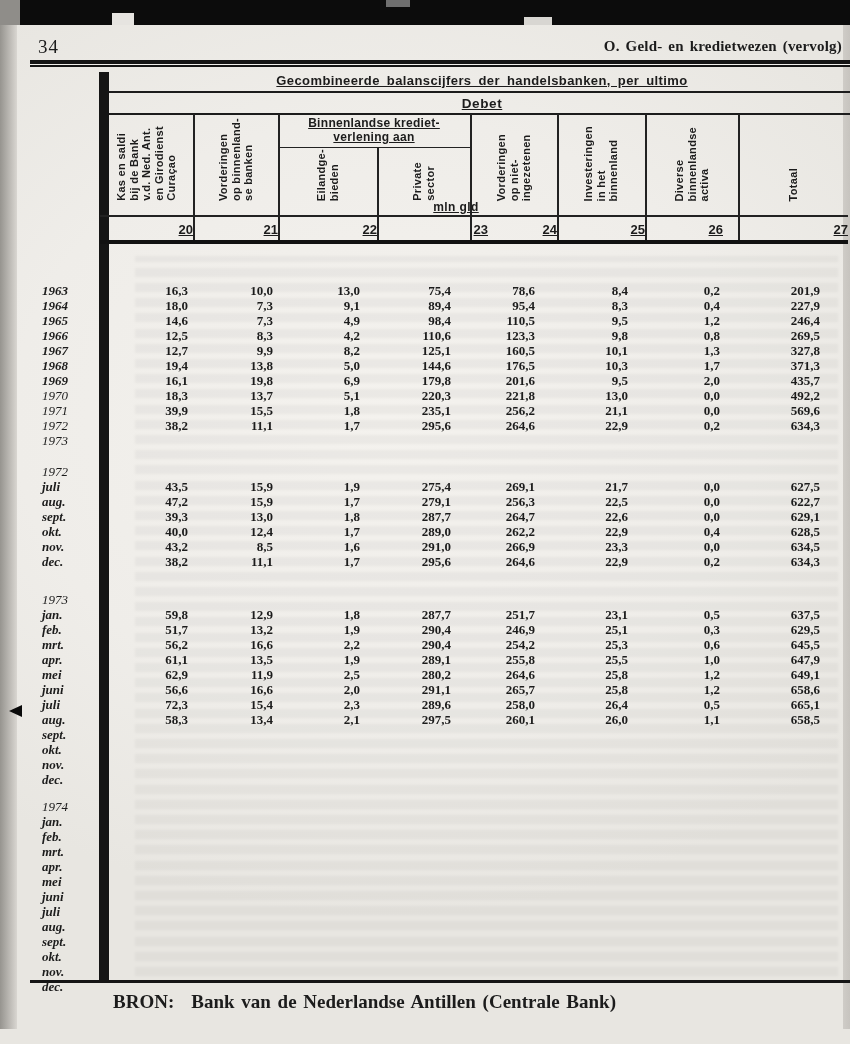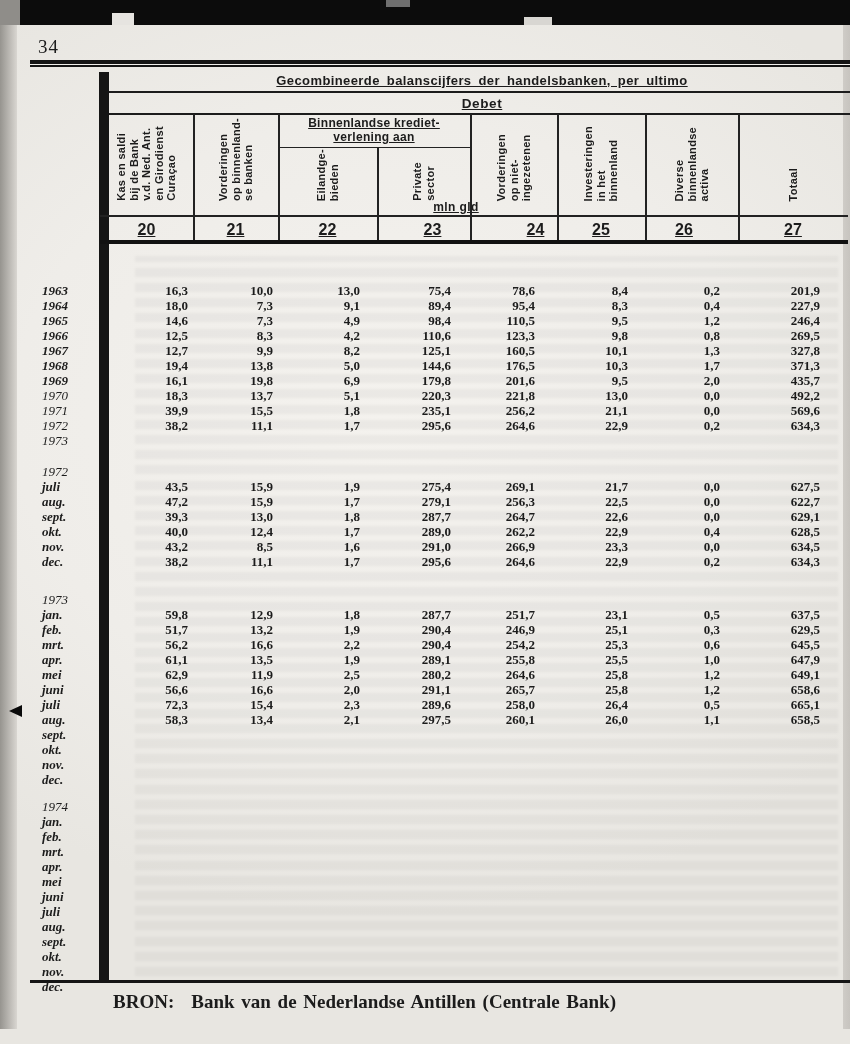--- a/index.html
+++ b/index.html
@@ -41,22 +41,22 @@
   .hcol{position:absolute;bottom:43px;display:flex;justify-content:center;align-items:flex-end;}
   .hcol span{writing-mode:vertical-rl;transform:rotate(180deg);white-space:pre-line;
              font-family:"Liberation Sans",sans-serif;font-weight:bold;font-size:11px;
              line-height:12.5px;letter-spacing:.3px;}
   .ghead{position:absolute;left:178px;top:2px;width:192px;text-align:center;font-weight:bold;
          font-size:12px;line-height:14px;white-space:pre-line;border-bottom:1.5px solid #222;
          padding-bottom:3px;letter-spacing:.3px;}
   .mln{position:absolute;left:0;top:86px;width:748px;text-align:center;font-weight:bold;
        font-size:12px;letter-spacing:.4px;transform:translateX(-18px);}
   .mlnline{position:absolute;left:0;top:101px;width:748px;height:1.5px;background:#222;}
-  .colnum{position:absolute;top:105px;height:21px;line-height:21px;text-align:center;
-          font-weight:bold;font-size:16px;}
+  .colnum{position:absolute;top:105px;height:21px;line-height:21px;text-align:right;
+          font-weight:bold;font-size:13px;}
   .thick{position:absolute;left:0;top:126px;width:748px;height:3.5px;background:#111;}
   
   .tbody{left:30px;top:243px;width:818px;}
   .trow{display:flex;height:15px;line-height:15px;}
   .rlabel{width:70px;box-sizing:border-box;padding-left:4px;font-style:italic;font-size:13px;}
   .rlabel.b{font-weight:bold;}
   .cell{box-sizing:border-box;text-align:right;font-weight:bold;font-size:13px;font-family:"Liberation Serif",serif;}
   .c0{width:93px;padding-right:13px;} .c1{width:85px;padding-right:13px;}
   .c2{width:99px;padding-right:25px;} .c3{width:93px;padding-right:27px;}
   .c4{width:87px;padding-right:30px;} .c5{width:88px;padding-right:25px;}
@@ -74,20 +74,21 @@
   <div class="abs corner"></div>
   <div class="abs notch1"></div>
   <div class="abs notch2"></div>
   <div class="abs notch3"></div>
   <div class="abs strip-left"></div>
   <div class="abs strip-right"></div>
   <div class="abs arrow"></div>
   <div class="abs bleed"></div>
 
   <div class="abs pagenum">34</div>
+  <div class="abs chapter">O. Geld- en kredietwezen (vervolg)</div>
   <div class="abs dblrule"></div>
 
   <div class="abs ttitle sans">Gecombineerde balanscijfers der handelsbanken, per ultimo</div>
   <div class="abs line1"></div>
   <div class="abs debet sans">Debet</div>
   <div class="abs line2"></div>
   <div class="abs ltr"></div>
   <div class="abs botrule"></div>
 
   <div class="abs hdr">
@@ -141,21 +142,21 @@
         <span>Totaal</span>
       </div>
 
     <div class="mln sans">mln gld</div>
     <div class="mlnline"></div>
 
     <div class="colnum sans" style="left:0;width:93px">20</div>
     <div class="colnum sans" style="left:93px;width:85px">21</div>
     <div class="colnum sans" style="left:178px;width:99px">22</div>
     <div class="colnum sans" style="left:277px;width:111px">23</div>
-    <div class="colnum sans" style="left:392px;width:87px">24</div>
+    <div class="colnum sans" style="left:370px;width:87px">24</div>
     <div class="colnum sans" style="left:457px;width:88px">25</div>
     <div class="colnum sans" style="left:545px;width:78px">26</div>
     <div class="colnum sans" style="left:638px;width:110px">27</div>
 
     <div class="thick"></div>
   </div>
 
   <div class="abs tbody" id="tbody">
       <div class="tsection s0">
         <div class="trow">

